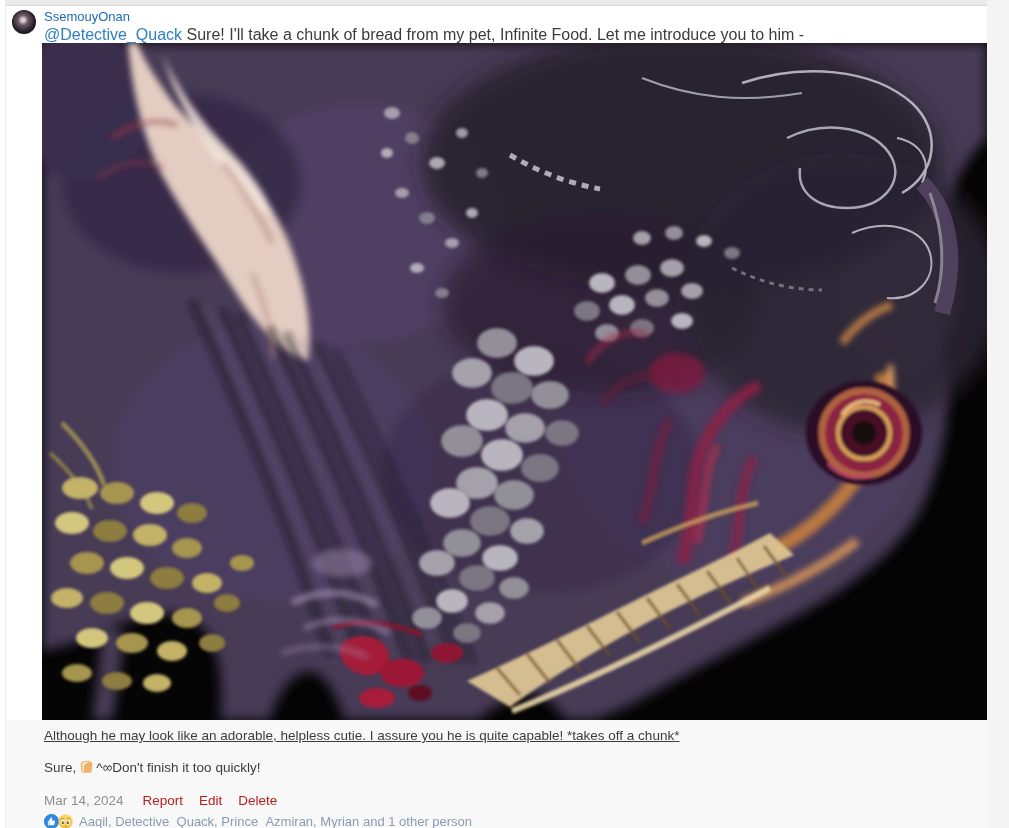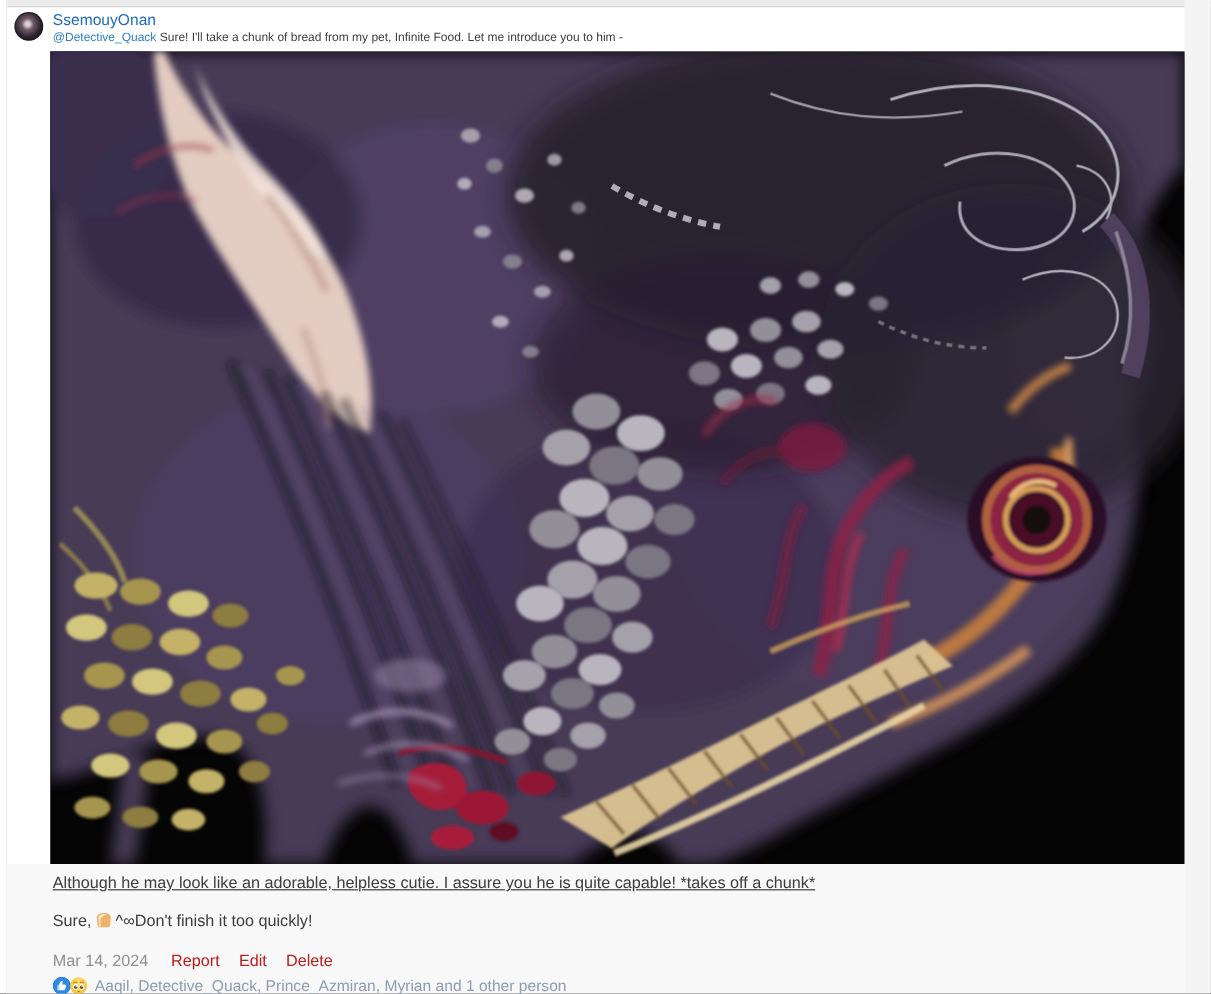--- a/index.html
+++ b/index.html
@@ -15,21 +15,21 @@
   .bottom-bg{position:absolute;left:6px;top:720px;width:981px;height:108px;background:#f7f8f7;}
 
   .avatar{
     position:absolute;left:12px;top:10px;width:24px;height:24px;border-radius:50%;
     background:radial-gradient(circle at 46% 42%, #d9ced2 0 9%, #6e5a64 26%, #2a2130 58%, #0d0b10 100%);
     box-shadow:0 0 0 1px rgba(0,0,0,.25) inset;
   }
   .username{
     position:absolute;left:44px;top:9px;font-size:13px;font-weight:normal;color:#1d6cb5;cursor:pointer;
   }
-  .intro{position:absolute;left:44px;top:26px;font-size:10px;color:#3c3c3c;white-space:nowrap;}
+  .intro{position:absolute;left:44px;top:26px;font-size:16px;color:#3c3c3c;white-space:nowrap;}
   .intro .mention{color:#2d7fc4;cursor:pointer;}
 
   .artwork{position:absolute;left:42px;top:43px;width:945px;height:677px;background:#000;}
   .artwork svg{display:block;width:945px;height:677px;}
 
   .body1{position:absolute;left:44px;top:728px;font-size:13.5px;color:#3c3c3c;white-space:nowrap;text-decoration:underline;}
   .body2{position:absolute;left:44px;top:759px;font-size:13.5px;color:#3c3c3c;white-space:nowrap;display:flex;align-items:center;}
   .body2 .bread{display:inline-block;width:17px;height:16px;margin:0 1px 0 2px;}
 
   .footer{position:absolute;left:44px;top:793px;font-size:13.5px;display:flex;align-items:center;justify-content:space-between;}

